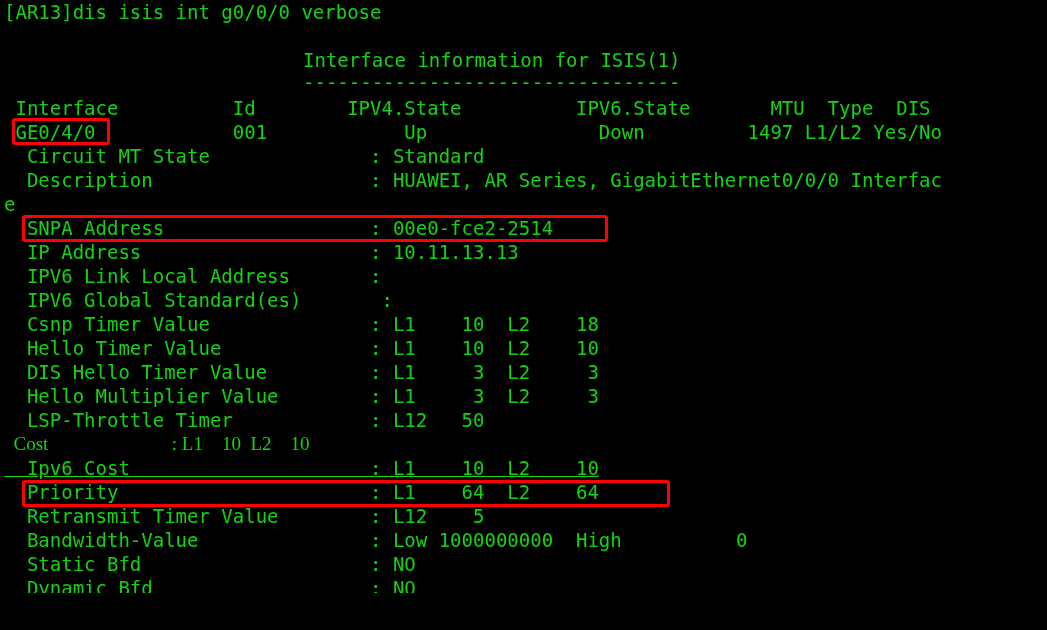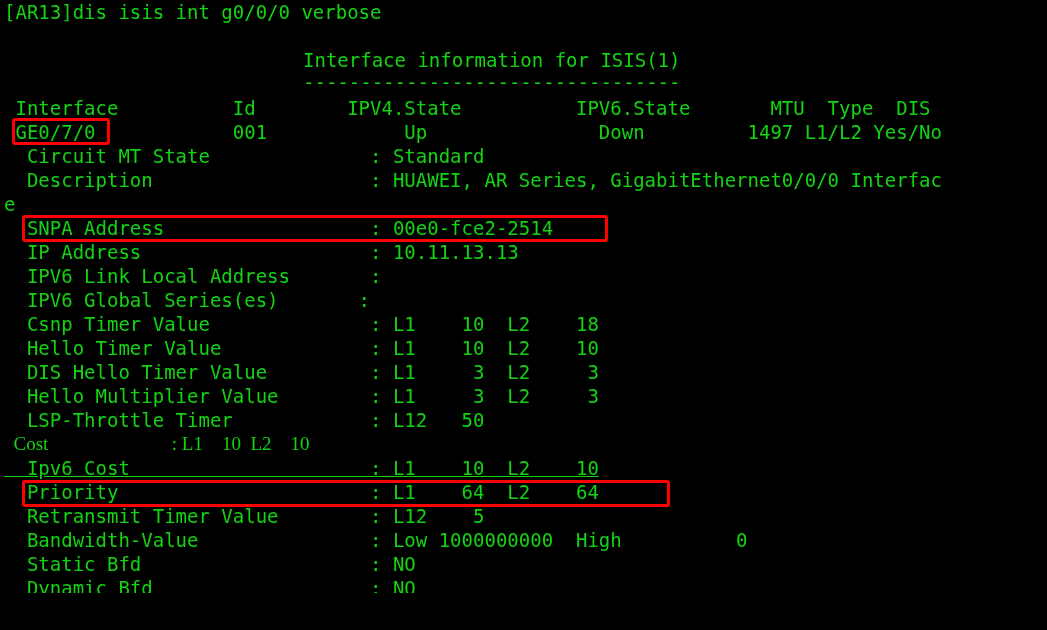--- a/index.html
+++ b/index.html
@@ -42,29 +42,29 @@
 <body>
 
 <div id="terminal">
 
   <div class="term-line" style="top:0px;">[AR13]dis isis int g0/0/0 verbose</div>
 
   <div class="term-line" style="top: 48px; padding-left: 303px;">Interface information for ISIS(1)</div>
   <div class="term-line" style="top: 70px; padding-left: 303px;">---------------------------------</div>
 
   <div class="term-line" style="top:96px;"> Interface          Id        IPV4.State          IPV6.State       MTU  Type  DIS</div>
-  <div class="term-line" style="top:120px;"> GE0/7/0            001            Up               Down         1497 L1/L2 Yes/No</div>
+  <div class="term-line" style="top:120px;"> GE0/4/0            001            Up               Down         1497 L1/L2 Yes/No</div>
 
   <div class="term-line" style="top:144px;">  Circuit MT State              : Standard</div>
   <div class="term-line" style="top:168px;">  Description                   : HUAWEI, AR Series, GigabitEthernet0/0/0 Interfac</div>
   <div class="term-line" style="top:192px;">e</div>
   <div class="term-line" style="top:216px;">  SNPA Address                  : 00e0-fce2-2514</div>
   <div class="term-line" style="top:240px;">  IP Address                    : 10.11.13.13</div>
   <div class="term-line" style="top:264px;">  IPV6 Link Local Address       :</div>
-  <div class="term-line" style="top:288px;">  IPV6 Global Series(es)       :</div>
+  <div class="term-line" style="top:288px;">  IPV6 Global Standard(es)       :</div>
   <div class="term-line" style="top:312px;">  Csnp Timer Value              : L1    10  L2    18</div>
   <div class="term-line" style="top:336px;">  Hello Timer Value             : L1    10  L2    10</div>
   <div class="term-line" style="top:360px;">  DIS Hello Timer Value         : L1     3  L2     3</div>
   <div class="term-line" style="top:384px;">  Hello Multiplier Value        : L1     3  L2     3</div>
   <div class="term-line" style="top:408px;">  LSP-Throttle Timer            : L12   50</div>
   <div class="term-line" style="top:432px;font-family:Liberation Serif, serif;">  Cost                          : L1    10  L2    10</div>
   <div class="term-line" style="top:456px;text-decoration:underline;">  Ipv6 Cost                     : L1    10  L2    10</div>
   <div class="term-line" style="top:480px;">  Priority                      : L1    64  L2    64</div>
   <div class="term-line" style="top:504px;">  Retransmit Timer Value        : L12    5</div>
   <div class="term-line" style="top:528px;">  Bandwidth-Value               : Low 1000000000  High          0</div>

